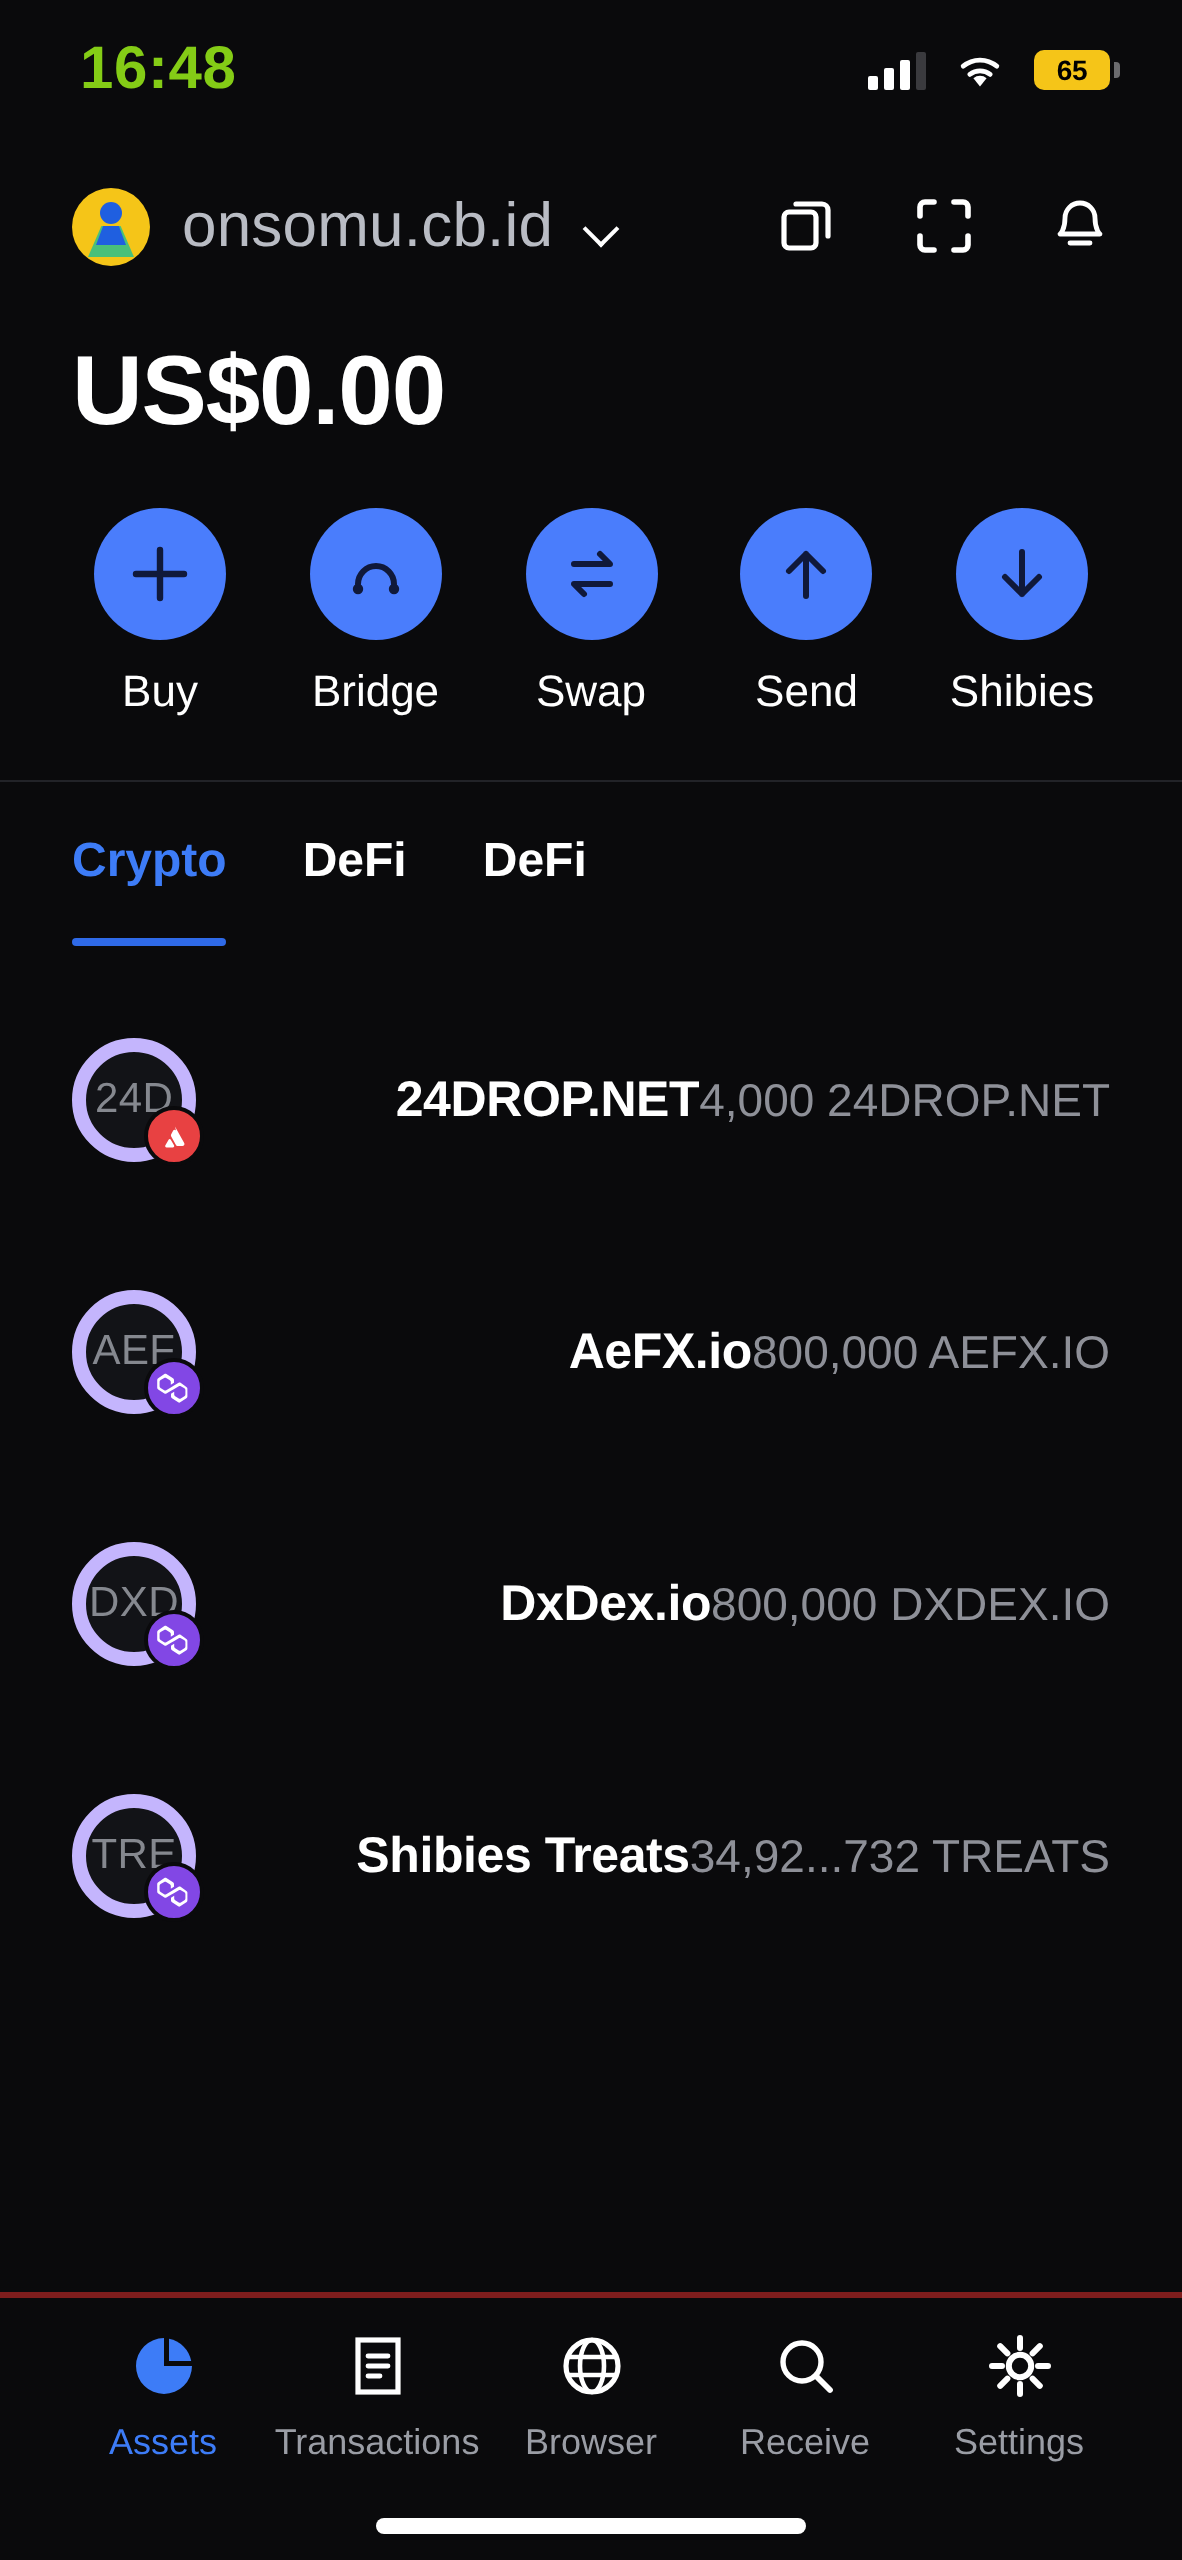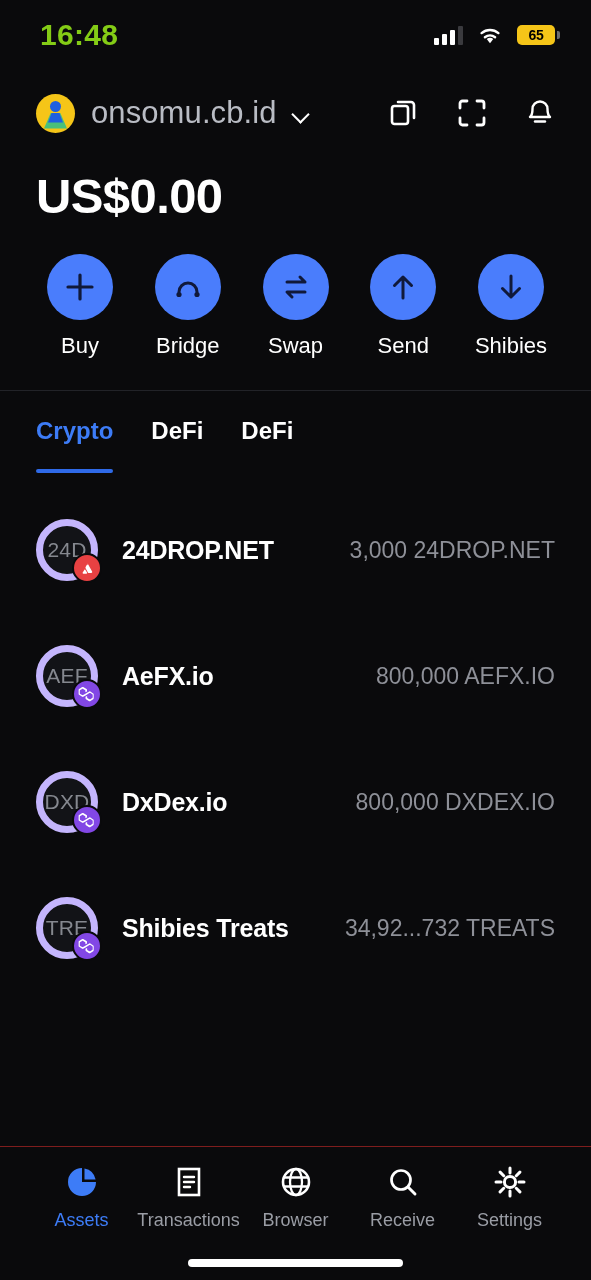--- a/index.html
+++ b/index.html
@@ -59,25 +59,25 @@
 
   
   .list { flex:1; overflow:hidden; padding-top:14px; }
   .row { height:126px; display:flex; align-items:center; padding:0 36px; }
   .tok-av { position:relative; width:62px; height:62px; flex:none; margin-right:24px; }
   .tok-av .disc { width:62px; height:62px; border-radius:50%; background:#121317; border:7px solid #c4b5fd; display:flex; align-items:center; justify-content:center; }
   .tok-av .disc span { color:#85888f; font-size:21px; letter-spacing:.2px; }
   .badge { position:absolute; right:-4px; bottom:-2px; width:30px; height:30px; border-radius:50%; display:flex; align-items:center; justify-content:center; border:2px solid #0a0a0c; }
   .badge.avax { background:#e84142; }
   .badge.poly { background:#8247e5; }
-  .tok-name { flex:1; color:#fff; font-size:25px; font-weight:700; letter-spacing:-.2px; }
+  .tok-name { flex:1; color:#fff; font-size:25px; font-weight:700; letter-spacing:-.2px;text-align:right; }
   .tok-amt { color:#8e9098; font-size:23px; text-align:right; white-space:nowrap; }
 
   
-  .botnav { border-top:1px solid #7f1d1d; height:100px; display:flex; align-items:center; justify-content:space-between; padding:0 28px; flex:none; }
+  .botnav { border-top:3px solid #7f1d1d; height:100px; display:flex; align-items:center; justify-content:space-between; padding:0 28px; flex:none; }
   .nav { flex:1; display:flex; flex-direction:column; align-items:center; gap:9px; }
   .nav-lbl { font-size:18px; color:#9a9da5; }
   .nav.active .nav-lbl { color:#3d7cf7; }
   .nav-ico { height:38px; display:flex; align-items:center; justify-content:center; }
   .home-ind { height:34px; display:flex; align-items:center; justify-content:center; flex:none; }
   .home-bar { width:215px; height:8px; border-radius:4px; background:#fff; }
 </style>
 </head>
 <body>
 
@@ -199,21 +199,21 @@
             <span>24D</span>
           </div>
         <div class="badge avax">
           <svg width="17" height="17" viewBox="0 0 17 17">
               <path d="M8.5 3.2l4.6 8.3c.4.7-.1 1.5-.9 1.5H9.9c-.5 0-.8-.2-1-.6L6.6 8.2c-.2-.4-.2-.8 0-1.1l1-1.8c.3-.6 1.1-.6 1.4 0z" fill="#fff"></path>
               <path d="M5.3 9.9l-1.6 2.7c-.3.5 0 1.1.6 1.1h3.1c.6 0 .9-.6.6-1.1L6.4 9.9c-.2-.5-.9-.5-1.1 0z" fill="#fff"></path>
             </svg>
         </div>
       </div>
       <div class="tok-name">24DROP.NET</div>
-      <div class="tok-amt">3,000 24DROP.NET</div>
+      <div class="tok-amt">4,000 24DROP.NET</div>
     </div>
 
     <div class="row">
       <div class="tok-av">
         <div class="disc">
             <span>AEF</span>
           </div>
         <div class="badge poly">
           <svg width="18" height="18" viewBox="0 0 18 18">
               <path d="M12.3 6.4c-.3-.2-.7-.2-1 0l-2.3 1.4-1.6.9-2.3 1.4c-.3.2-.7.2-1 0l-1.8-1.1a1 1 0 0 1-.5-.86V5.9c0-.35.18-.68.5-.86l1.8-1.05c.3-.18.7-.18 1 0l1.8 1.08c.3.18.5.5.5.86v1.4l1.6-.95V4.96c0-.35-.18-.68-.5-.86L5.2 2.06c-.3-.18-.7-.18-1 0L1.1 4.1c-.32.18-.5.5-.5.86v3.92c0 .35.18.68.5.86l3.1 2.04c.3.18.7.18 1 0l2.3-1.37 1.6-.95 2.3-1.37c.3-.18.7-.18 1 0l1.8 1.05c.3.18.5.5.5.86v2.24c0 .35-.18.68-.5.86l-1.8 1.1c-.3.18-.7.18-1 0l-1.8-1.05a1 1 0 0 1-.5-.86v-1.4l-1.6.95v1.44c0 .35.18.68.5.86l3.1 2.04c.3.18.7.18 1 0l3.1-2.04c.3-.18.5-.5.5-.86V9.3c0-.35-.18-.68-.5-.86z" fill="#fff"></path>

